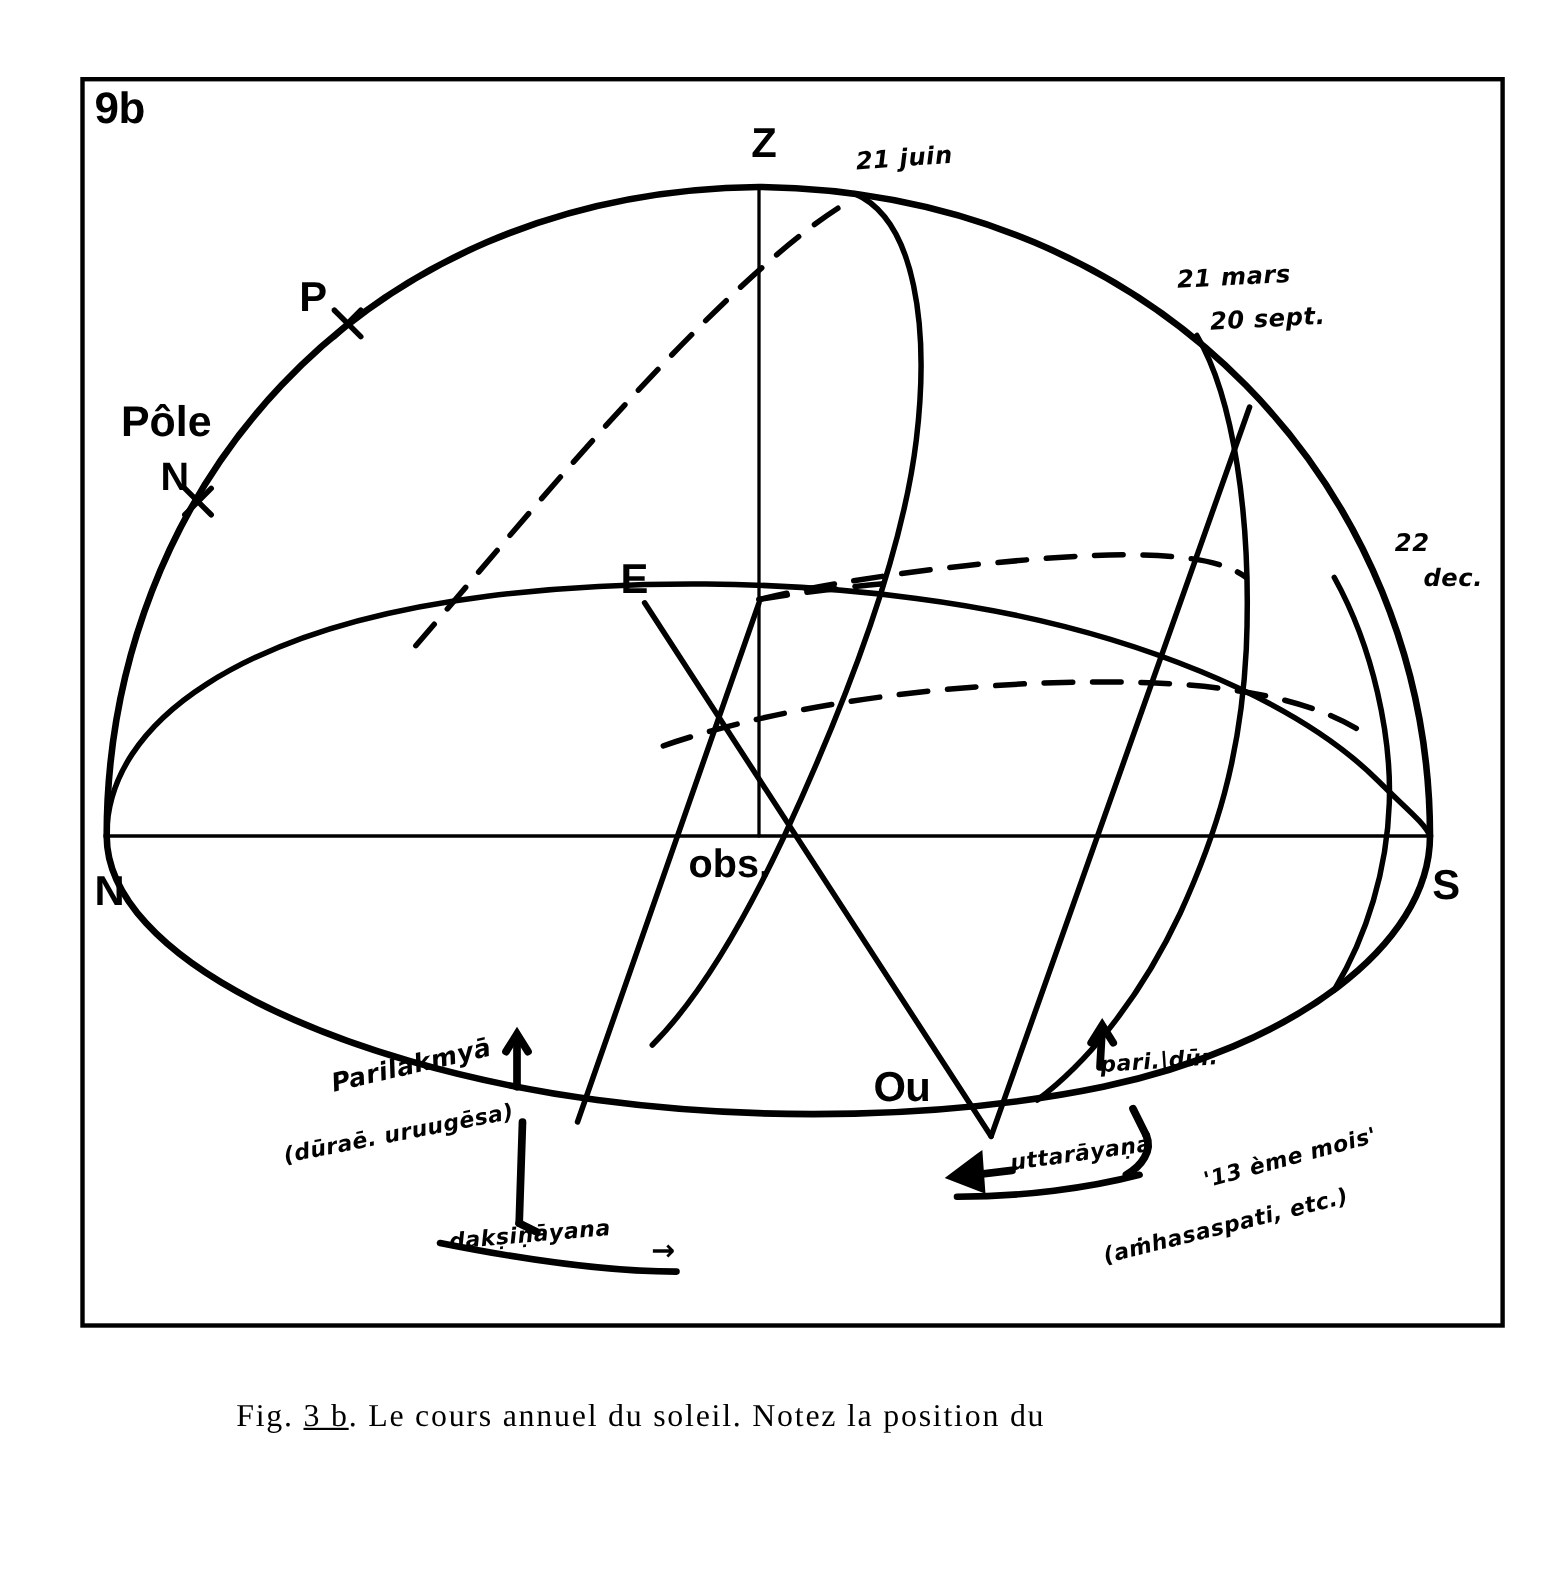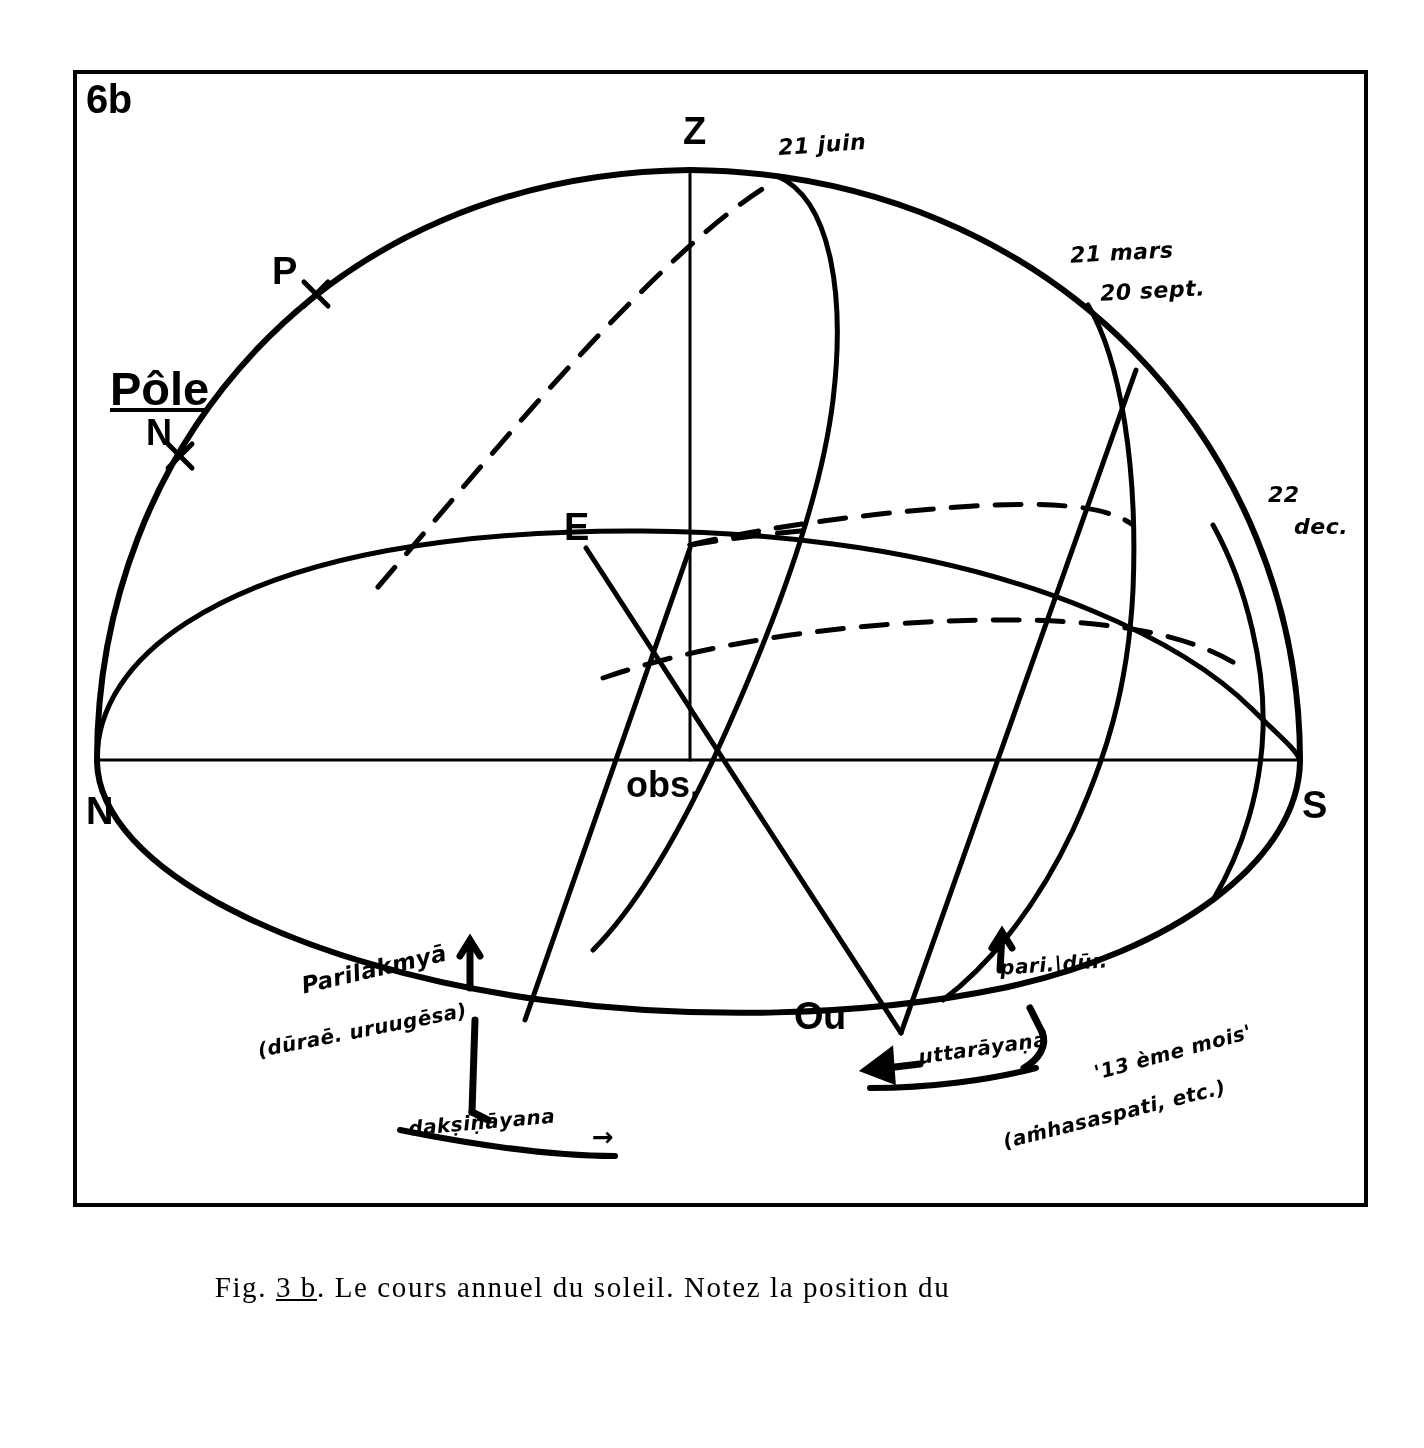--- a/index.html
+++ b/index.html
@@ -102,38 +102,38 @@
       <line x1="513" y1="478" x2="828" y2="963" stroke-width="5"></line>
 
       <line x1="617" y1="478" x2="452" y2="950" stroke-width="5"></line>
 
       <line x1="828" y1="963" x2="1010," stroke-width="0"></line>
       <line x1="828" y1="963" x2="1063" y2="300" stroke-width="5"></line>
 
     </g>
   </svg>
 
-  <div class="lbl lbl-bold-big" style="left:86px;top:78px;font-size:40px;">6b</div>
+  <div class="lbl lbl-bold-big" style="left:86px;top:78px;font-size:40px;">9b</div>
 
   <div class="lbl lbl-bold-big" style="left:683px;top:112px;">Z</div>
 
   <div class="lbl lbl-bold-big" style="left:272px;top:252px;">P</div>
 
-  <div class="lbl lbl-bold-med" style="left:110px;top:364px;font-size:47px;text-decoration:underline;">Pôle</div>
+  <div class="lbl lbl-bold-med" style="left:110px;top:364px;font-size:39px;">Pôle</div>
   <div class="lbl lbl-bold-med" style="left:146px;top:414px;font-size:36px;">N</div>
 
   <div class="lbl lbl-bold-big" style="left:564px;top:508px;">E</div>
 
   <div class="lbl lbl-bold-big" style="left:86px;top:792px;">N</div>
 
   <div class="lbl lbl-bold-big" style="left:1302px;top:786px;">S</div>
 
   <div class="lbl lbl-bold-med" style="left:626px;top:766px;font-size:36px;">obs.</div>
 
-  <div class="lbl lbl-bold-big" style="left:794px;top:997px;">Ou</div>
+  <div class="lbl lbl-bold-big" style="left:794px;top:970px;">Ou</div>
 
   <div class="hand" style="position:absolute;left:778px;top:132px;transform:rotate(-4deg);">21 juin</div>
 
   <div class="hand" style="position:absolute;left:1070px;top:240px;transform:rotate(-3deg);">21 mars</div>
   <div class="hand" style="position:absolute;left:1100px;top:278px;transform:rotate(-3deg);">20 sept.</div>
 
   <div class="hand" style="position:absolute;left:1268px;top:482px;text-align:right;">22</div>
   <div class="hand" style="position:absolute;left:1266px;top:514px;margin-left:28px;">dec.</div>
 
   <svg style="position:absolute;left:380px;top:930px;width:260px;height:230px;overflow:visible;" xmlns="http://www.w3.org/2000/svg">

